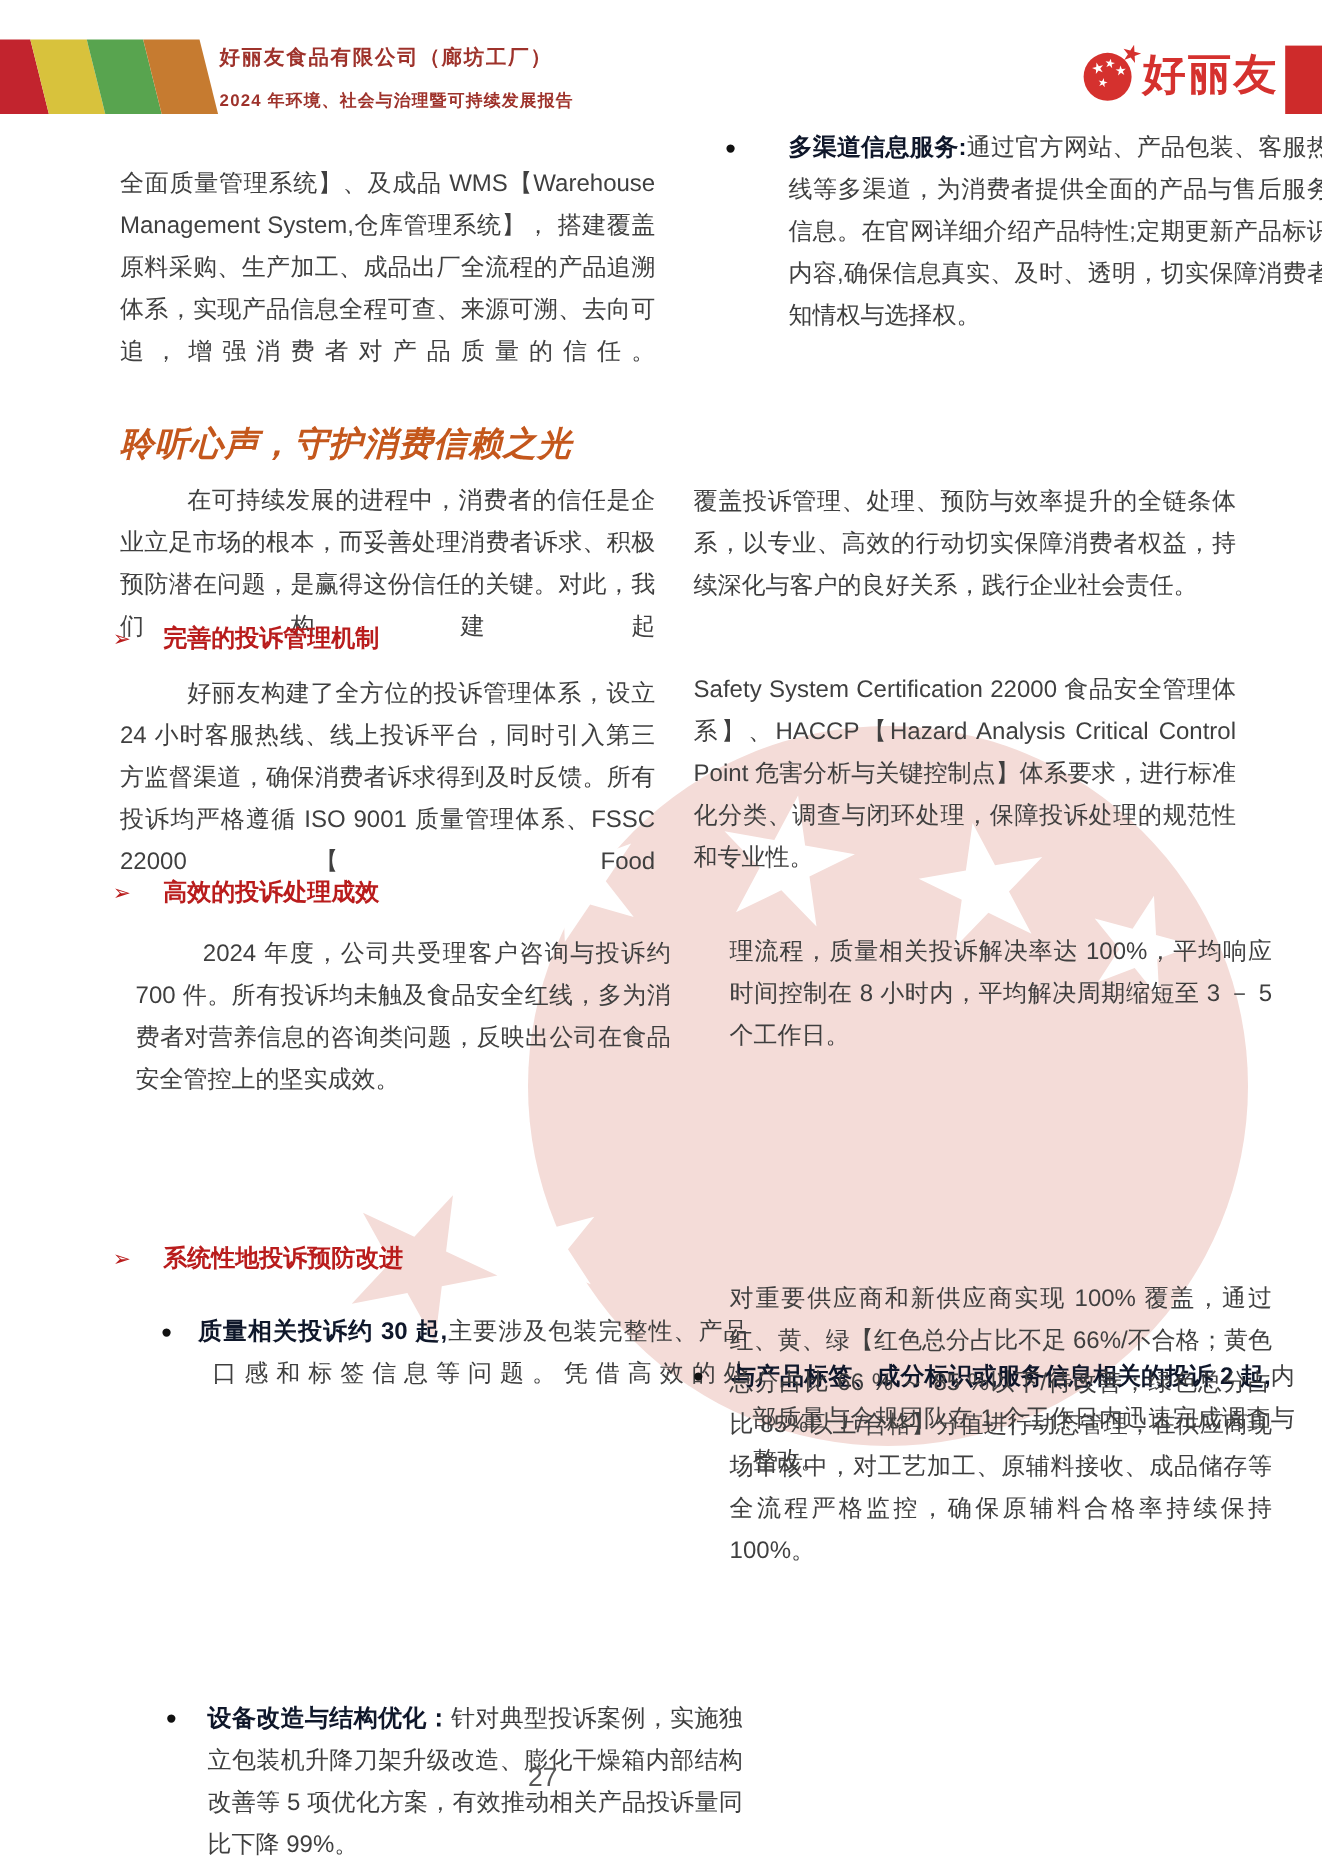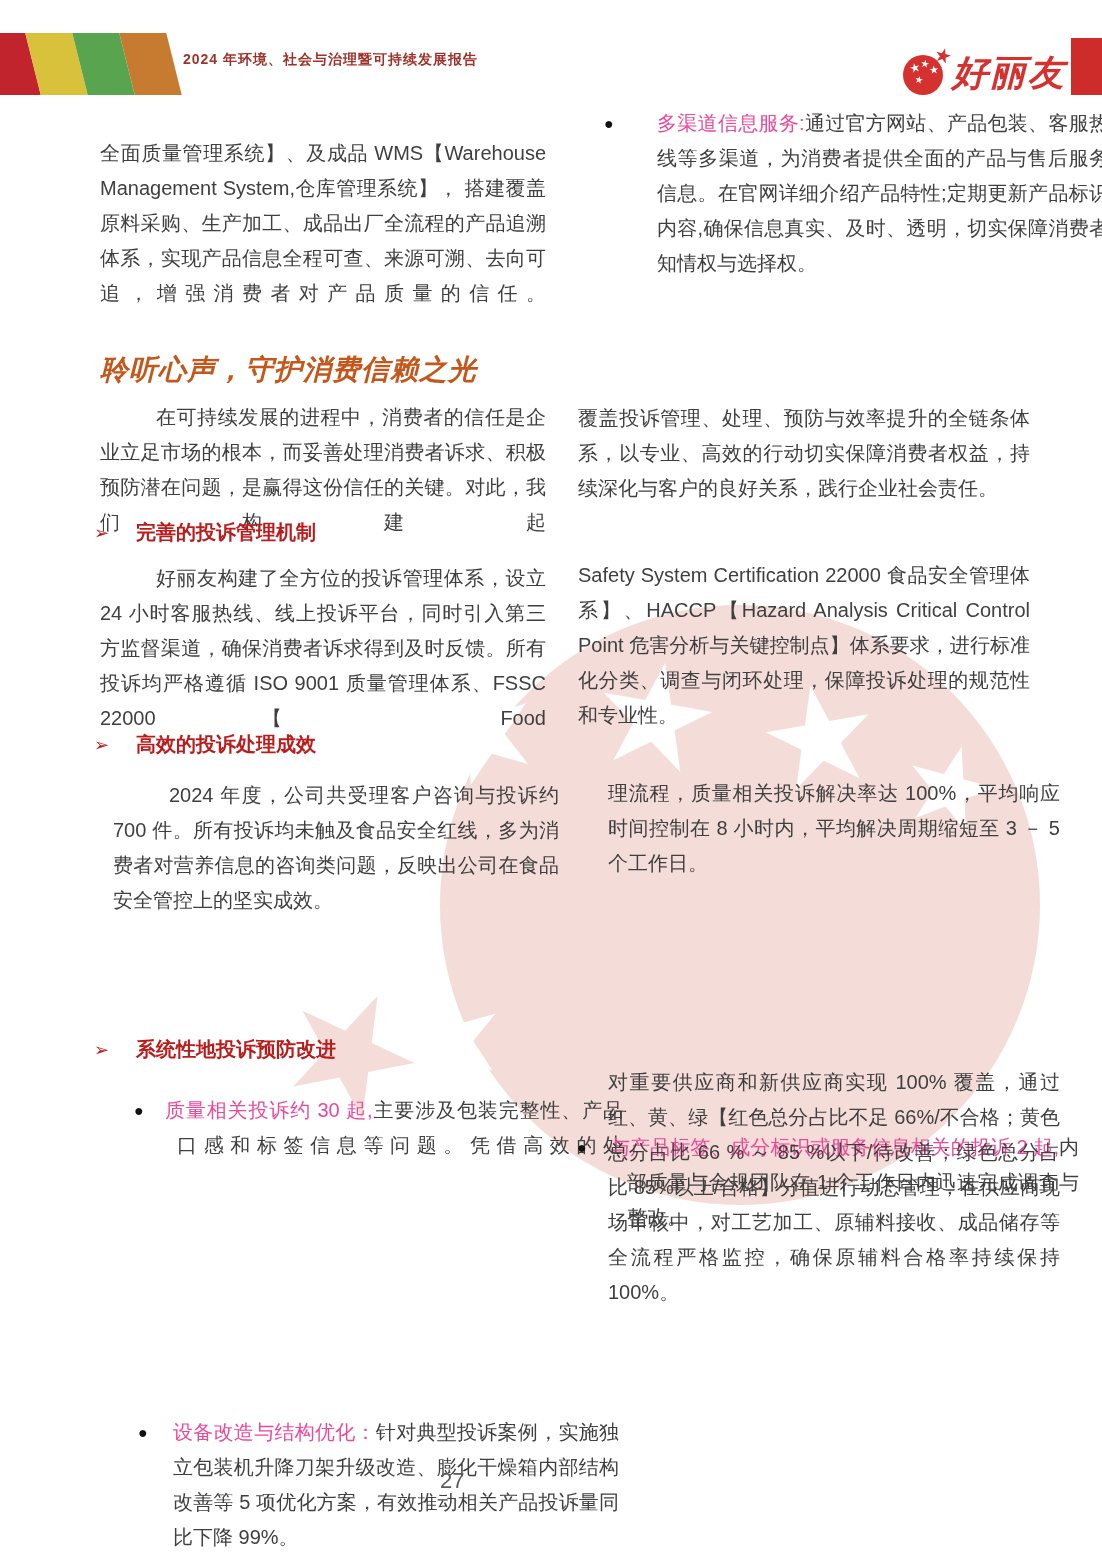--- a/index.html
+++ b/index.html
@@ -14,38 +14,38 @@
   
   .stripes{position:absolute;left:-14px;top:33px;height:62px;width:200px;z-index:1;}
   .stripe{position:absolute;top:0;height:62px;width:47px;transform:skewX(14deg);}
   .stripe.s1{left:0;background:#c2242e;}
   .stripe.s2{left:47px;background:#d8c23c;}
   .stripe.s3{left:94px;background:#58a44f;}
   .stripe.s4{left:141px;background:#c67b30;}
   .company{position:absolute;left:183px;top:36px;color:#9e322b;z-index:1;}
   .company .l1{font-size:17px;font-weight:bold;letter-spacing:1.5px;line-height:24px;}
   .company .l2{font-size:14px;font-weight:bold;letter-spacing:1px;line-height:22px;margin-top:12px;}
-  .brand{position:absolute;left:900px;top:47px;display:flex;align-items:flex-end;z-index:1;font-style:italic;}
+  .brand{position:absolute;left:900px;top:36px;display:flex;align-items:flex-end;z-index:1;}
   .brand .wordmark{font-size:36px;font-weight:900;color:#d5312e;letter-spacing:2px;line-height:52px;}
   .red-tab{position:absolute;right:0;top:38px;width:31px;height:57px;background:#ce2b2b;z-index:1;}
   
   .watermark{position:absolute;left:260px;top:580px;z-index:0;}
   
   .txt{
     position:absolute;
     font-size:20px;line-height:35px;
     text-align:justify;
     overflow-wrap:break-word;
     z-index:1;
   }
   .colL{left:100px;width:446px;}
   .colR{left:578px;width:452px;}
   .indent{text-indent:56px;}
   .force-last{text-align-last:justify;}
-  .lead{font-weight:normal;color:#ec4899;}
+  .lead{font-weight:bold;color:#0f172a;}
   .sec-heading{
     position:absolute;left:100px;
     font-size:28px;font-weight:bold;font-style:italic;
     color:#c4571c;letter-spacing:1px;line-height:36px;z-index:1;
   }
   .sub-heading{
     position:absolute;left:94px;
     font-size:20px;font-weight:bold;color:#b91c1c;line-height:35px;z-index:1;
   }
   .sub-heading .arrow{display:inline-block;width:42px;font-size:18px;}
@@ -85,20 +85,21 @@
   </svg>
 
   <div class="stripes">
     <span class="stripe s1"></span>
     <span class="stripe s2"></span>
     <span class="stripe s3"></span>
     <span class="stripe s4"></span>
   </div>
 
   <div class="company">
+    <div class="l1">好丽友食品有限公司（廊坊工厂）</div>
     <div class="l2">2024 年环境、社会与治理暨可持续发展报告</div>
   </div>
 
   <div class="brand">
     <svg width="52" height="52" viewBox="0 0 52 52" aria-hidden="true">
       <circle cx="23" cy="28" r="20" fill="#d5312e"></circle>
       <use href="#starp" transform="translate(15 21) rotate(-15) scale(5)" fill="#ffffff"></use>
       <use href="#starp" transform="translate(25 17) rotate(10) scale(4.2)" fill="#ffffff"></use>
       <use href="#starp" transform="translate(34 23) rotate(-5) scale(4.5)" fill="#ffffff"></use>
       <use href="#starp" transform="translate(19 33) rotate(12) scale(4)" fill="#ffffff"></use>

